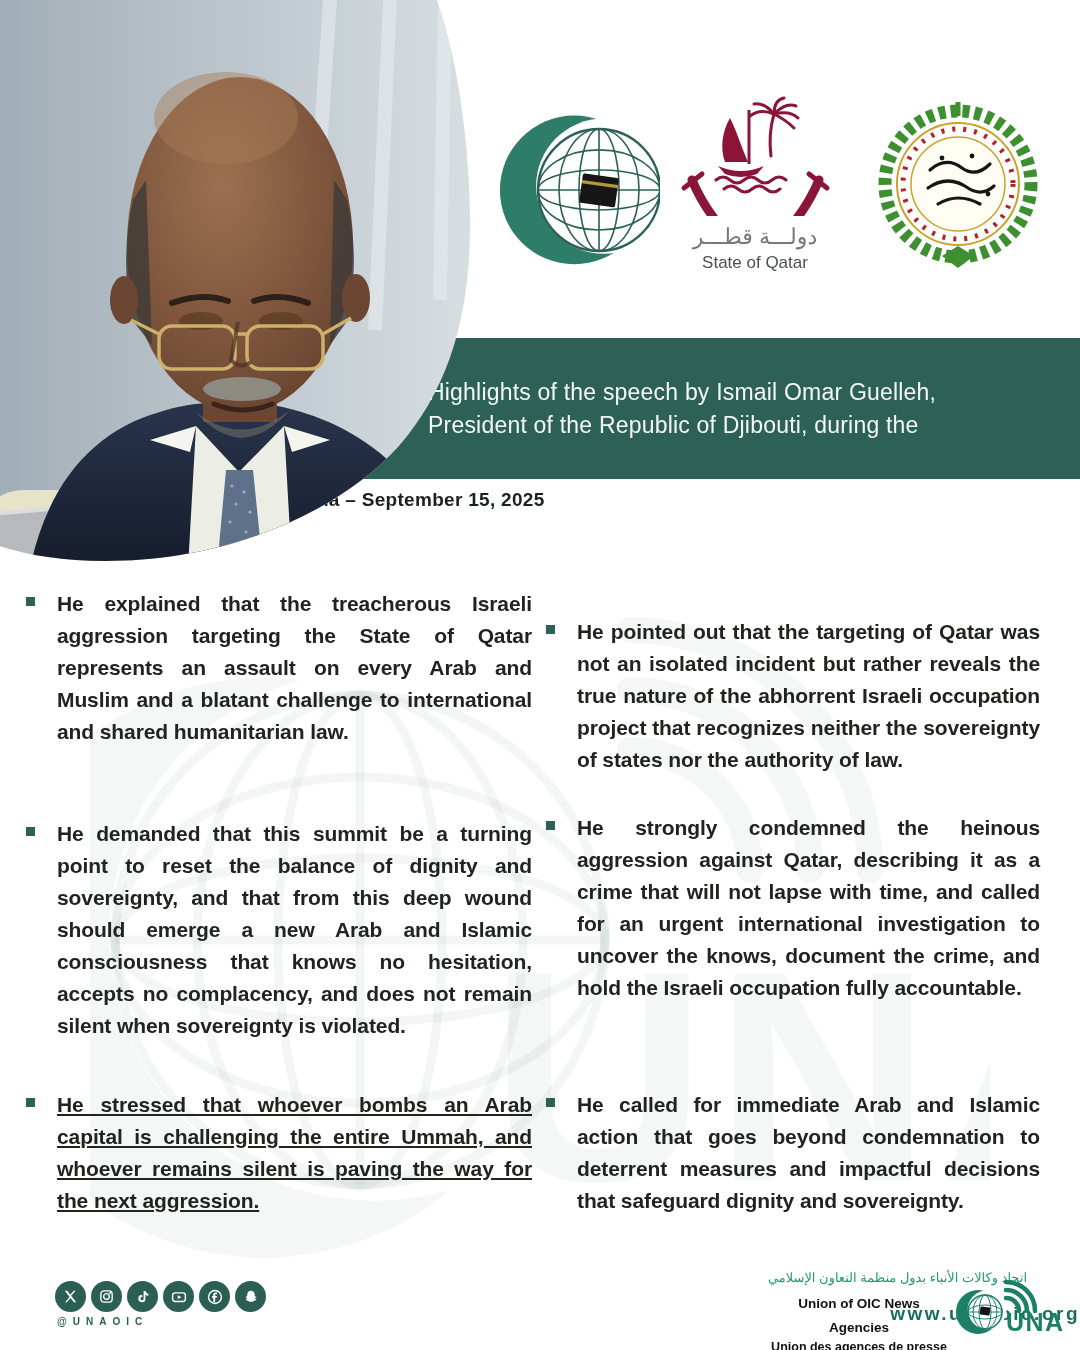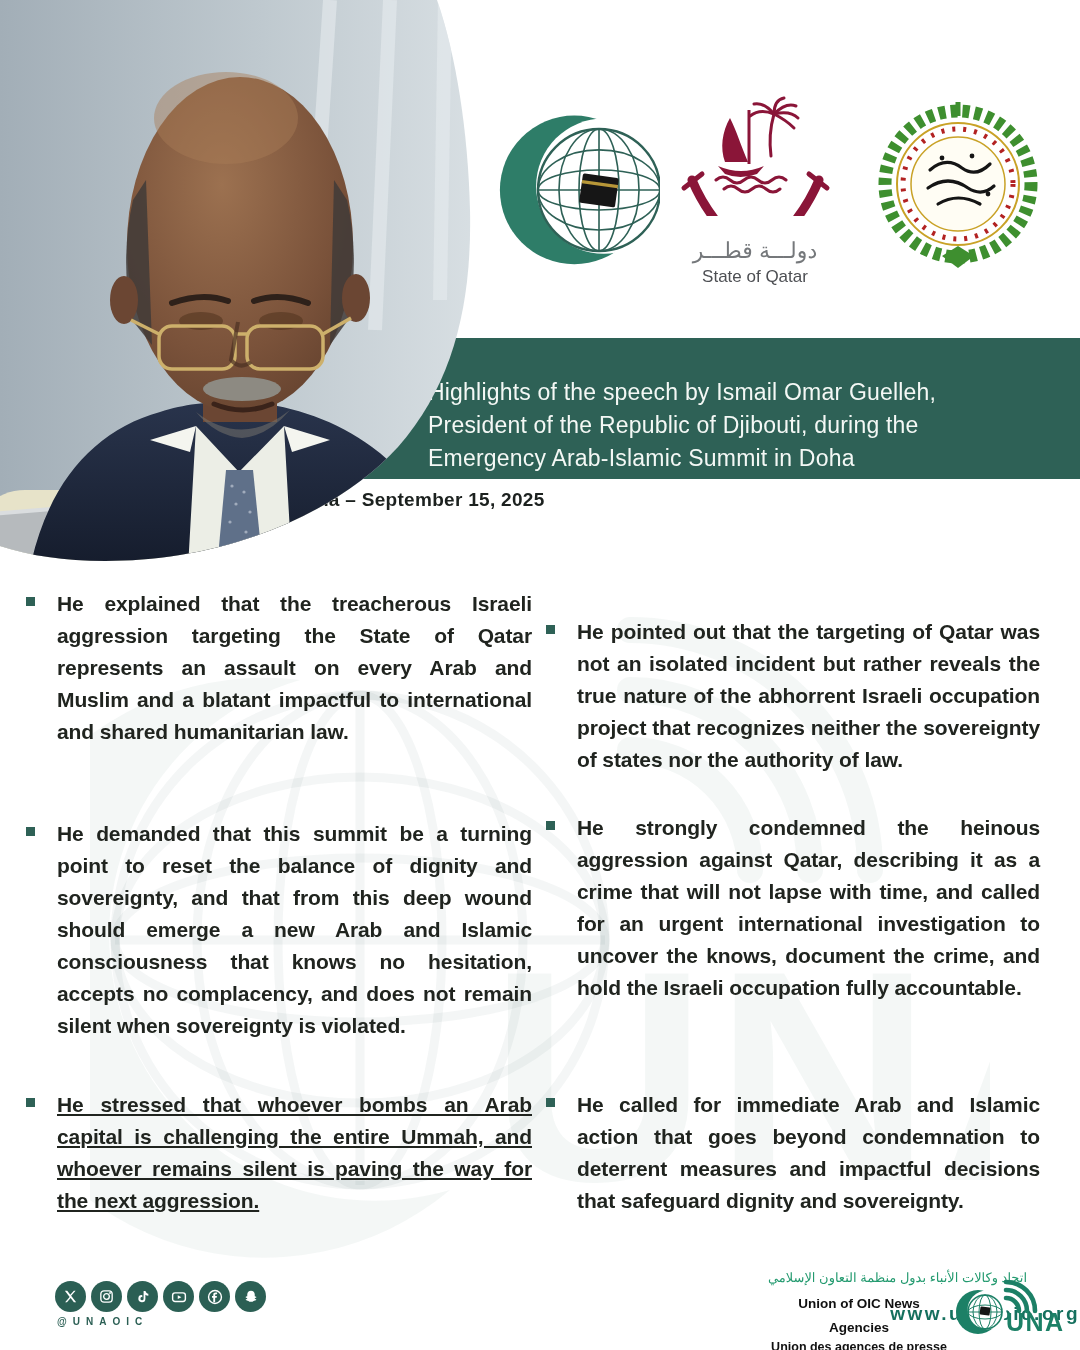--- a/index.html
+++ b/index.html
@@ -24,21 +24,21 @@
     font-weight:700; font-size:19px; letter-spacing:.3px; color:#1C211F;
   }
 
   
   .photo { position:absolute; left:0; top:0; z-index:3; }
 
   
   .logo { position:absolute; z-index:2; }
   .logo-oic { left:498px; top:103px; }
   .logo-qatar { left:664px; top:96px; width:182px; text-align:center; }
-  .logo-qatar .ar { font-size:22px; color:#75787B; letter-spacing:1px; margin-top:18px; }
+  .logo-qatar .ar { font-size:22px; color:#75787B; letter-spacing:1px; margin-top:4px; }
   .logo-qatar .en { font-size:17px; color:#4D4F53; margin-top:3px; }
   .logo-lascale { left:872px; top:98px; }
 
   
   .quote {
     position:absolute; z-index:2; padding-left:32px;
     font-weight:700; font-size:21px; line-height:32px; color:#20241F;
     text-align:justify; text-align-last:left; letter-spacing:-.1px;
   }
   .quote::before {
@@ -94,21 +94,20 @@
       <path d="M 540 100 A 180 180 0 0 1 720 280"></path>
       <path d="M 540 40 A 240 240 0 0 1 780 280"></path>
     </g>
     <text x="400" y="590" font-size="300" font-weight="700" fill="#2E6156" fill-opacity="0.05" letter-spacing="8">UNA</text>
   </svg>
 
   <div class="banner"></div>
   <div class="banner-title">
     <div>Highlights of the speech by Ismail Omar Guelleh,</div>
     <div>President of the Republic of Djibouti, during the</div>
-    <div>Emergency Arab-Islamic Summit in Doha</div>
   </div>
   <div class="dateline">Doha – September 15, 2025</div>
 
   <svg class="photo" width="478" height="568" viewBox="0 0 478 568">
     <defs>
       <clipPath id="blob">
         <path d="M 0 0 H 437 C 456 55 468 130 470 210 C 472 300 455 382 398 447 C 350 500 268 541 180 555 C 110 566 45 561 0 546 Z"></path>
       </clipPath>
       <linearGradient id="wallGrad" x1="0" y1="0" x2="1" y2="0">
         <stop offset="0" stop-color="#A2AEB7"></stop>
@@ -238,21 +237,21 @@
       <path d="M 56 90 Q 76 76 96 90 Q 110 99 122 88"></path>
       <path d="M 66 106 Q 86 94 108 106"></path>
     </g>
     <g fill="#151515">
       <circle cx="70" cy="60" r="2.4"></circle>
         <circle cx="100" cy="58" r="2.4"></circle>
         <circle cx="116" cy="96" r="2.4"></circle>
     </g>
   </svg>
 
-  <p class="quote" id="q-l1">He explained that the treacherous Israeli aggression targeting the State of Qatar represents an assault on every Arab and Muslim and a blatant impactful to international and shared humanitarian law.</p>
+  <p class="quote" id="q-l1">He explained that the treacherous Israeli aggression targeting the State of Qatar represents an assault on every Arab and Muslim and a blatant challenge to international and shared humanitarian law.</p>
   <p class="quote" id="q-l2">He demanded that this summit be a turning point to reset the balance of dignity and sovereignty, and that from this deep wound should emerge a new Arab and Islamic consciousness that knows no hesitation, accepts no complacency, and does not remain silent when sovereignty is violated.</p>
   <p class="quote" id="q-l3">He stressed that whoever bombs an Arab capital is challenging the entire Ummah, and whoever remains silent is paving the way for the next aggression.</p>
   <p class="quote" id="q-r1">He pointed out that the targeting of Qatar was not an isolated incident but rather reveals the true nature of the abhorrent Israeli occupation project that recognizes neither the sovereignty of states nor the authority of law.</p>
   <p class="quote" id="q-r2">He strongly condemned the heinous aggression against Qatar, describing it as a crime that will not lapse with time, and called for an urgent international investigation to uncover the knows, document the crime, and hold the Israeli occupation fully accountable.</p>
   <p class="quote" id="q-r3">He called for immediate Arab and Islamic action that goes beyond condemnation to deterrent measures and impactful decisions that safeguard dignity and sovereignty.</p>
 
   <div class="social-row">
     <div class="social-circle">
       <svg width="17" height="17" viewBox="0 0 24 24">
           <path d="M4 4 L10.8 12.6 L4.4 20 H7 L12.2 14.1 L16.8 20 H20 L12.9 11 L19.2 4 H16.7 L11.7 9.6 L7.4 4 Z" fill="#fff"></path>

